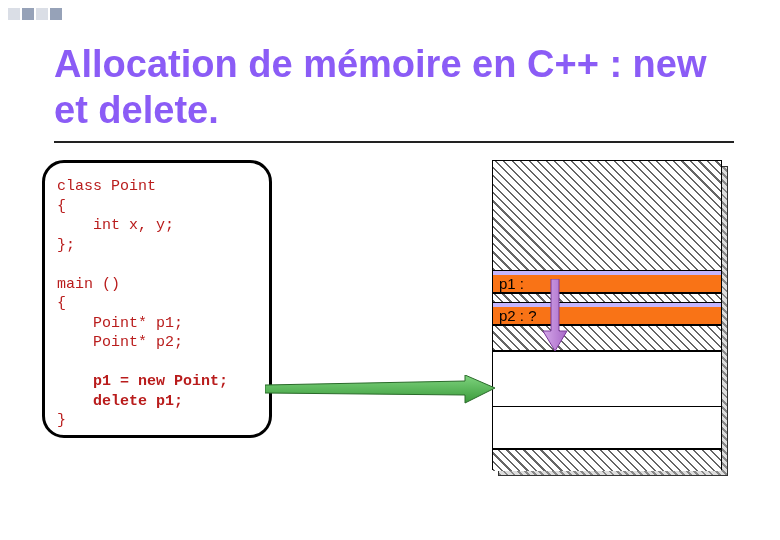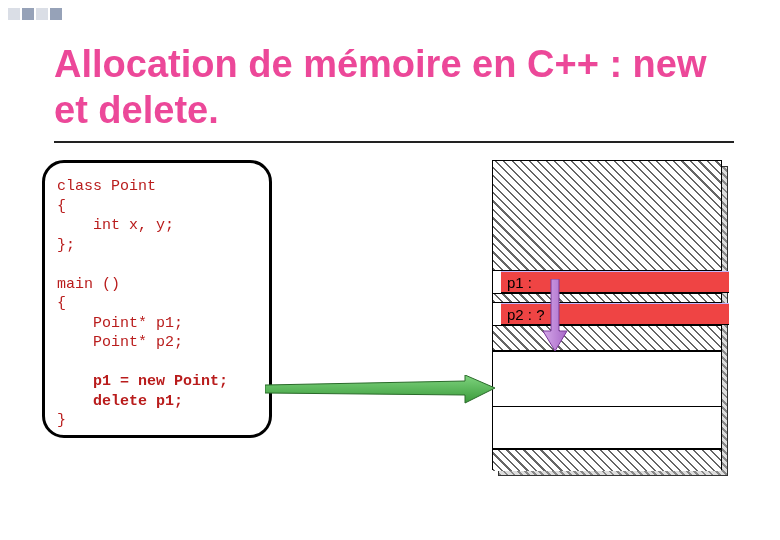--- a/index.html
+++ b/index.html
@@ -25,21 +25,21 @@
     opacity: 0.5;
   }
   .bullet-deco .sq.light { opacity: 0.25; }
   .bullet-deco .sq.dark { opacity: 0.7; }
   .title {
     position: absolute;
     top: 42px;
     left: 54px;
     font-size: 38px;
     line-height: 1.2;
-    color: #ec4899;
+    color: #8b5cf6;
     border-bottom: 2px solid #222;
     padding-bottom: 8px;
     width: 680px;
   }
   .code-box {
     position: absolute;
     top: 160px;
     left: 42px;
     width: 230px;
     height: 278px;
@@ -75,24 +75,24 @@
   }
   .mem .hatch {
     position: absolute;
     left: 0;
     width: 100%;
     background: repeating-linear-gradient(45deg,#666 0,#666 1.5px,#fff 1.5px,#fff 6px);
     border-bottom: 1px solid #000;
   }
   .mem .row {
     position: absolute;
-    left: 8px;
+    left: 0;
     width: 100%;
-    background: #ef4444;
-    border-top: 1px solid #c4b5fd;
+    background: #f97316;
+    border-top: 4px solid #c4b5fd;
     border-bottom: 1px solid #000;
     font-size: 15px;
     padding-left: 6px;
     display: flex;
     align-items: center;
   }
   .mem .blank {
     position: absolute;
     left: 0;
     width: 100%;

